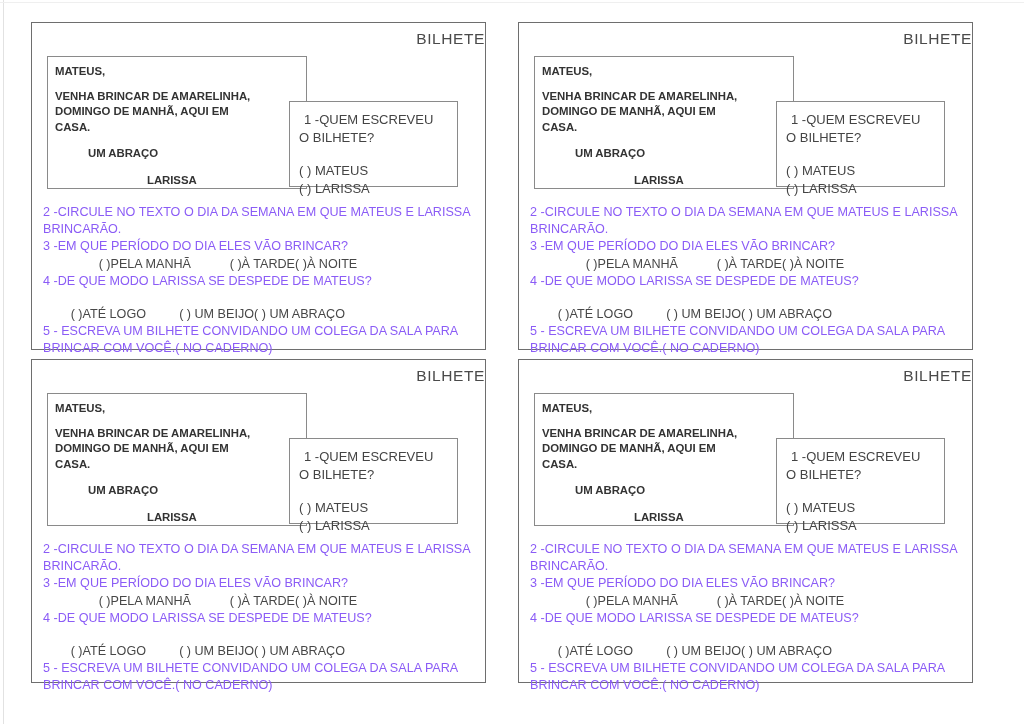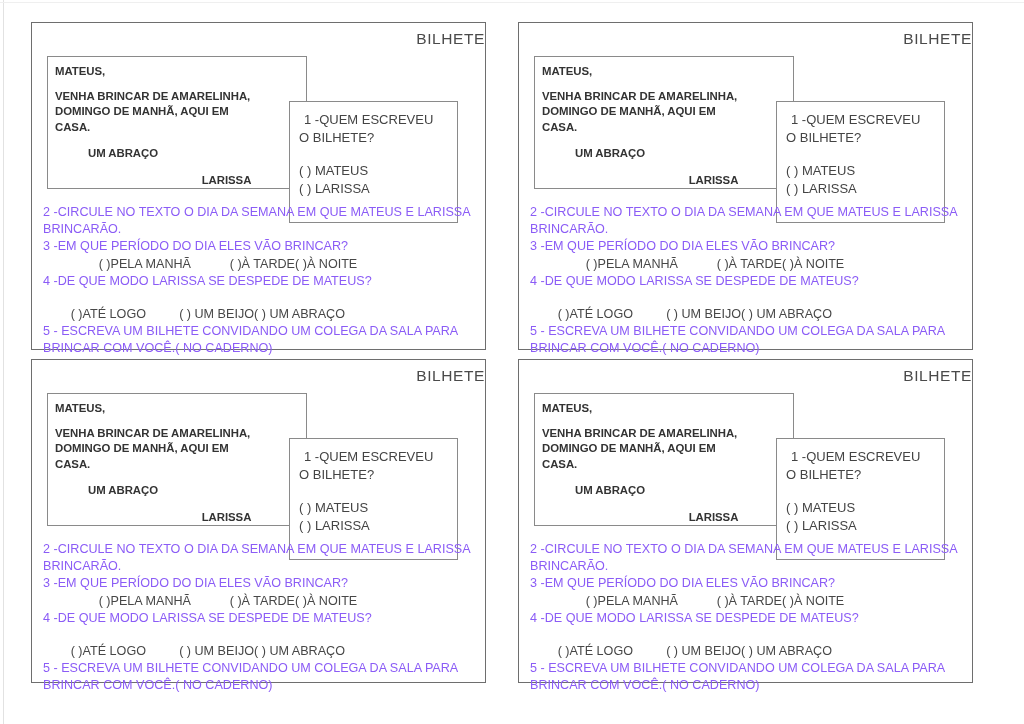--- a/index.html
+++ b/index.html
@@ -75,31 +75,31 @@
   .letter-line {
     font-weight: bold;
     font-size: 11.4px;
     line-height: 15.5px;
     letter-spacing: -0.05px;
     color: #333;
     white-space: nowrap;
   }
   .letter-gap { height: 9px; }
   .indent-1 { padding-left: 33px; }
-  .indent-2 { padding-left: 92px; text-align: center; }
+  .indent-2 { padding-left: 92px; }
   .sign-gap { height: 11px; }
 
   
   .q1-box {
     position: absolute;
     box-sizing: border-box;
     left: 257px;
     top: 78px;
     width: 169px;
-    height: 122px;
+    height: 86px;
     border: 1.3px solid #8a8a8a;
     background: #fff;
     padding: 9px 0 0 9px;
   }
   .q1-line {
     font-size: 13px;
     line-height: 18px;
     color: #444;
     white-space: nowrap;
   }

